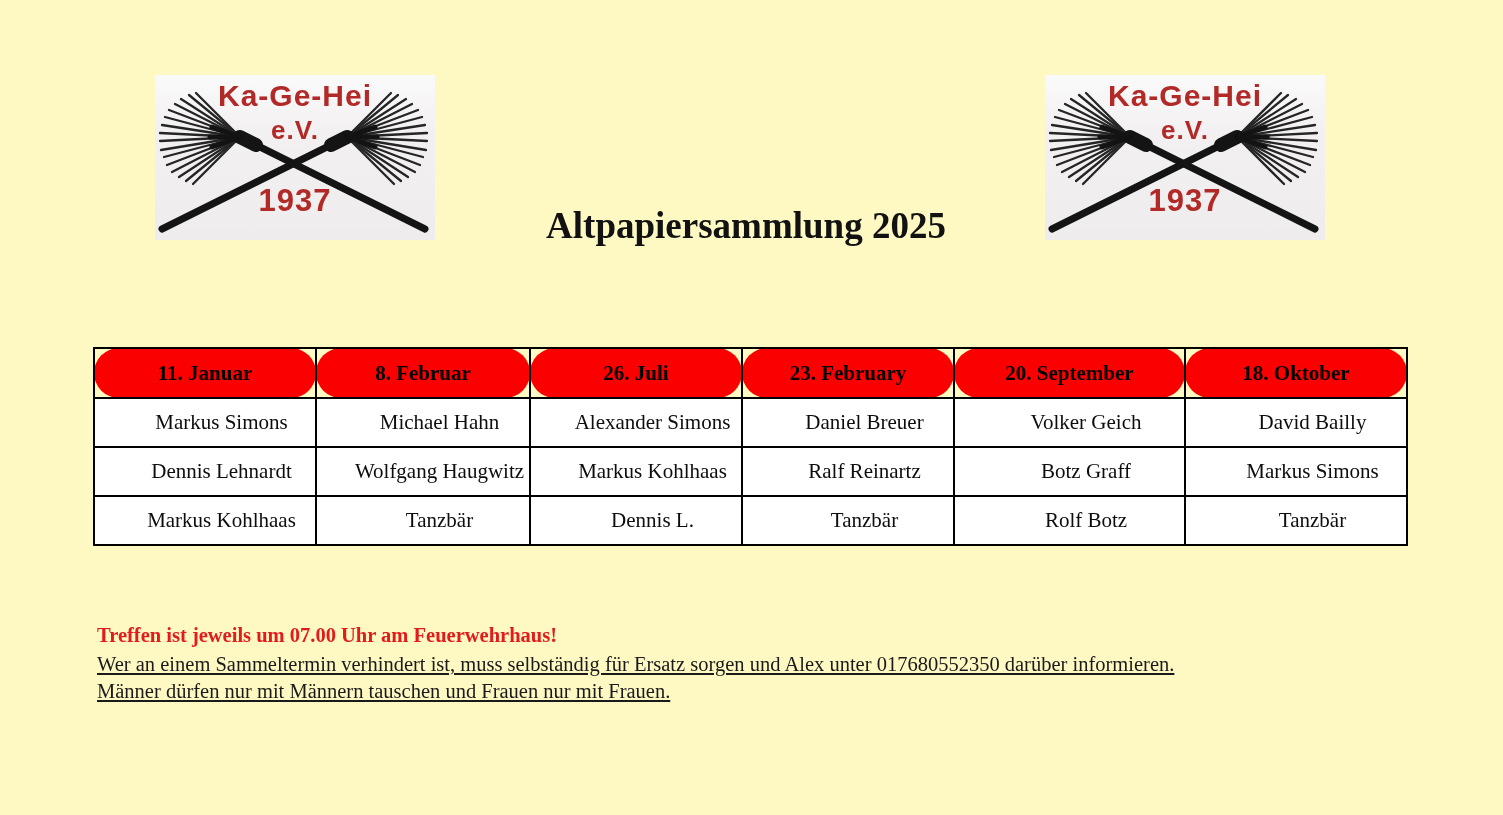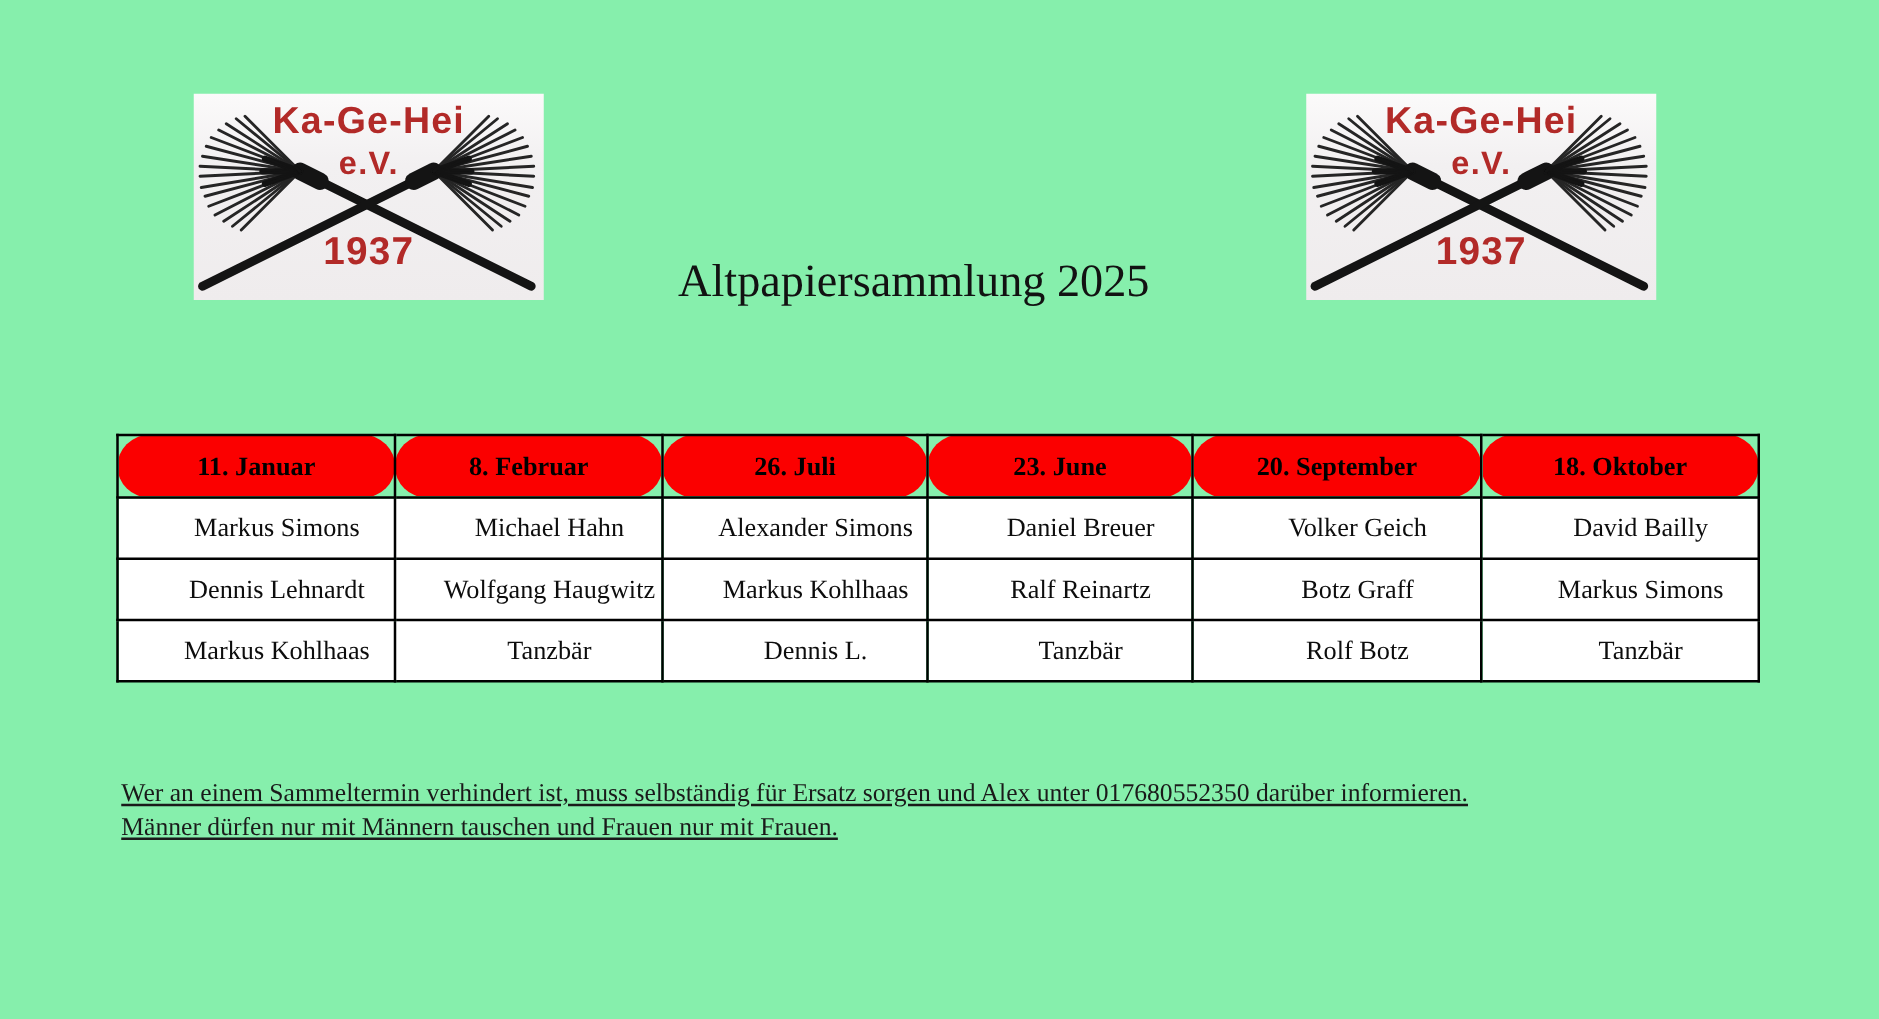--- a/index.html
+++ b/index.html
@@ -6,43 +6,43 @@
     --header-bg:#fb0000;
     --note-red:#e21c1c;
     --logo-red:#b22a28;
     --ink:#0d0d0d;
   }
   html,body{margin:0;padding:0;background:#ffffff;}
   body{
     width:1503px;height:815px;position:relative;overflow:hidden;
     font-family:"Liberation Serif", serif;color:var(--ink);
   }
-  .page{position:absolute;inset:0;background:#86efac;}
+  .page{position:absolute;inset:0;background:#fef9c3;}
 
   
   .logo{
     position:absolute;width:280px;height:165px;
     background:linear-gradient(180deg,#fbfafa 0%,#f2f0f1 35%,#efeced 100%);
   }
   .logo--left{left:155px;top:75px;}
   .logo--right{left:1045px;top:75px;}
   .logo svg{width:100%;height:100%;display:block;}
   .logo-text{
     font-family:"Liberation Sans", sans-serif;
     font-weight:bold;
     fill:var(--logo-red);
     letter-spacing:1px;
   }
   .broom{stroke:#141414;fill:none;}
 
   
   .doc-title{
-    position:absolute;top:203px;left:1px;width:1460px;
+    position:absolute;top:203px;left:16px;width:1460px;
     text-align:center;
-    font-weight:normal;font-size:37px;line-height:46px;
+    font-weight:bold;font-size:37px;line-height:46px;
     color:#121212;
   }
 
   
   table.schedule{
     position:absolute;left:93px;top:347px;
     border-collapse:collapse;table-layout:fixed;
     width:1313px;
   }
   table.schedule th, table.schedule td{
@@ -134,21 +134,21 @@
         <col style="width:212px">
       <col style="width:212px">
         <col style="width:231px">
         <col style="width:222px">
     </colgroup>
     <thead>
       <tr>
         <th>11. Januar</th>
         <th>8. Februar</th>
         <th>26. Juli</th>
-        <th>23. June</th>
+        <th>23. February</th>
         <th>20. September</th>
         <th>18. Oktober</th>
       </tr>
     </thead>
     <tbody>
       <tr>
         <td>Markus Simons</td>
         <td>Michael Hahn</td>
         <td>Alexander Simons</td>
         <td>Daniel Breuer</td>
@@ -168,17 +168,18 @@
         <td>Tanzbär</td>
         <td>Dennis L.</td>
         <td>Tanzbär</td>
         <td>Rolf Botz</td>
         <td>Tanzbär</td>
       </tr>
     </tbody>
   </table>
 
   <div class="notes">
+    <div class="note-highlight">Treffen ist jeweils um 07.00 Uhr am Feuerwehrhaus!</div>
     <div class="note-line">Wer an einem Sammeltermin verhindert ist, muss selbständig für Ersatz sorgen und Alex unter 017680552350 darüber informieren.</div>
     <div class="note-line">Männer dürfen nur mit Männern tauschen und Frauen nur mit Frauen.</div>
   </div>
 
 </div>
 
 </body></html>

